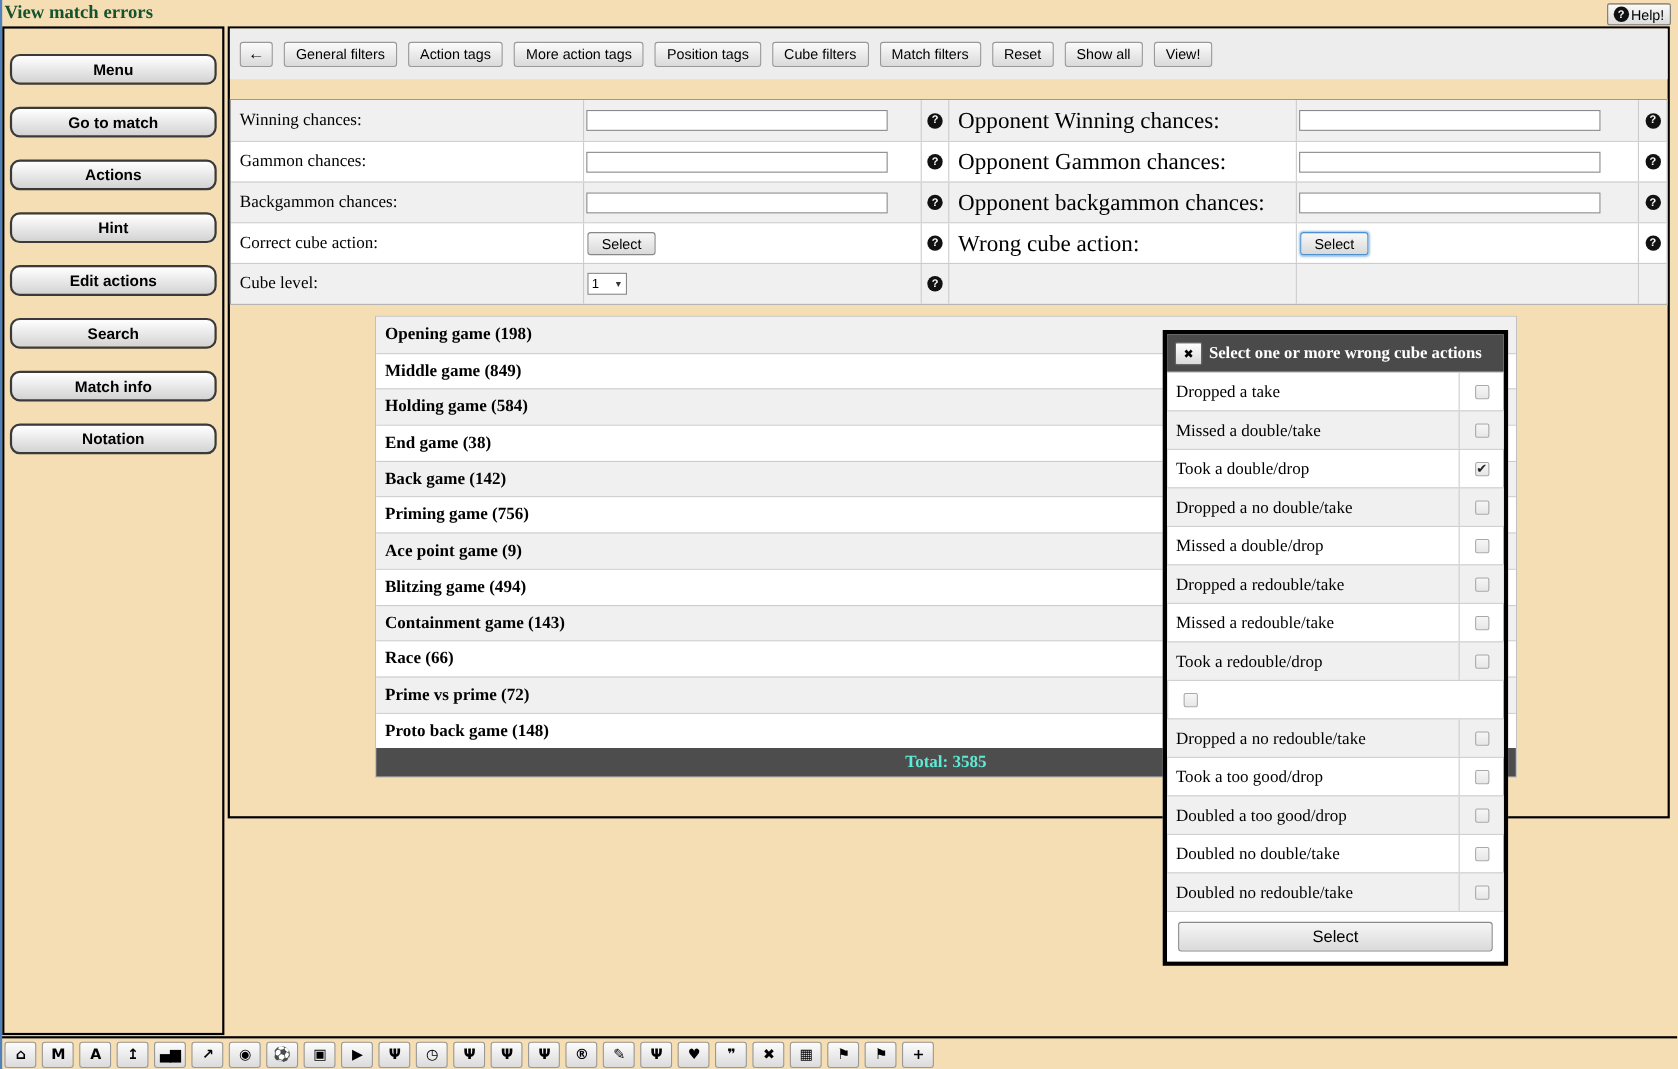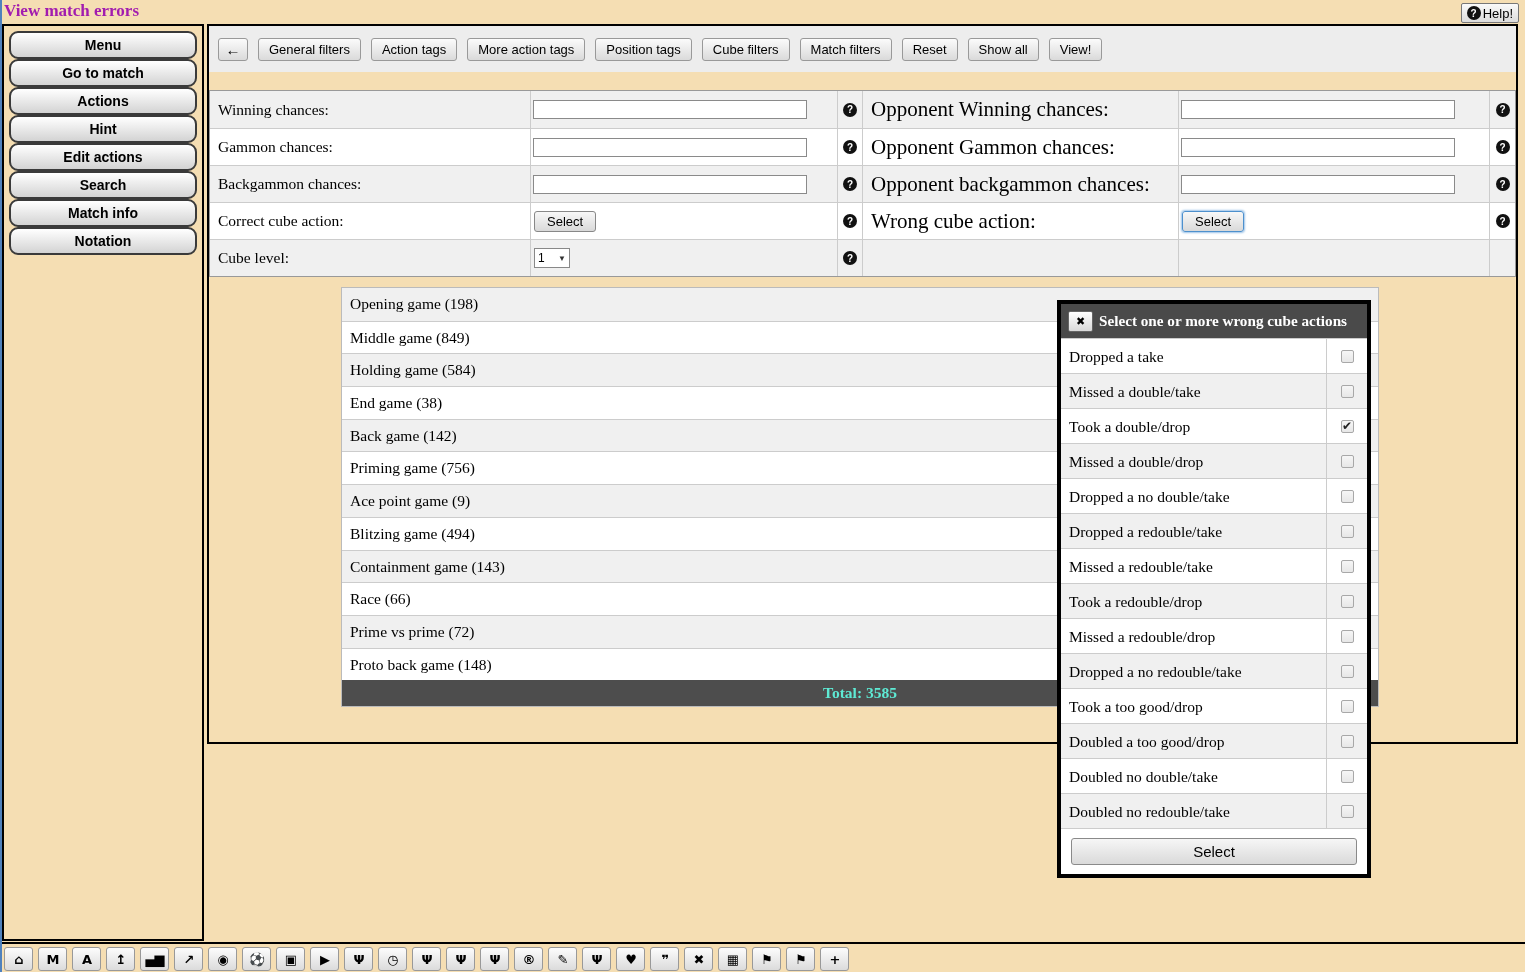--- a/index.html
+++ b/index.html
@@ -3,33 +3,33 @@
 <meta charset="utf-8">
 <style>
   * { margin:0; padding:0; box-sizing:border-box; }
   body { margin:0; background:#f5deb3; }
   .screen { position:relative; width:1525px; height:972px; background:#f5deb3;
             font-family:"Liberation Serif", serif; overflow:hidden; }
   .screen::before { content:""; position:absolute; left:0; top:0; width:2px; height:100%;
                     background:#4f81bd; z-index:60; }
 
   
-  .page-title { position:absolute; left:4px; top:1px; font-weight:bold; font-size:17px; color:#a21caf; }
+  .page-title { position:absolute; left:4px; top:1px; font-weight:bold; font-size:17px; color:#14532d; }
   .help-btn { position:absolute; right:6px; top:3px; height:20px; display:flex; align-items:center;
               gap:2px; padding:0 5px; background:linear-gradient(#fafafa,#dcdcdc);
               border:1px solid #777; border-radius:2px;
               font-family:"Liberation Sans", sans-serif; font-size:13px; cursor:pointer; }
   .qcircle { display:inline-flex; width:14px; height:14px; border-radius:50%; background:#111;
              color:#fff; align-items:center; justify-content:center;
              font:bold 10px "Liberation Sans", sans-serif; }
 
   
   .sidebar { position:absolute; left:2px; top:24px; width:202px; height:917px;
-             border:2px solid #000; background:#f5deb3; padding-top:5px;
-             display:flex; flex-direction:column; align-items:center; gap:0; }
+             border:2px solid #000; background:#f5deb3; padding-top:23px;
+             display:flex; flex-direction:column; align-items:center; gap:20px; }
   .side-btn { width:188px; height:28px; border:2px solid #3a3a3a; border-radius:9px;
               background:linear-gradient(#ffffff,#d3d3d3);
               font:bold 14px "Liberation Sans", sans-serif; color:#000; cursor:pointer; }
 
   
   .main-panel { position:absolute; left:207px; top:24px; width:1311px; height:720px;
                 border:2px solid #000; background:#f5deb3; }
   .topbar { position:absolute; left:0; top:0; width:100%; height:46px; background:#ededed;
             display:flex; align-items:center; gap:10px; padding-left:9px; }
   .tb-btn { height:23px; padding:0 10px; background:linear-gradient(#fbfbfb,#dadada);
@@ -59,21 +59,21 @@
              border-radius:3px; font:13px "Liberation Sans", sans-serif; cursor:pointer; }
   .sel-btn.focus { border:1px solid #4d90cd; box-shadow:0 0 2px 1px #9cc3e8; }
   .mini-select { margin-left:3px; width:36px; height:20px; border:1px solid #888; background:#fff;
                  display:flex; align-items:center; justify-content:space-between; padding:0 3px;
                  font:12px "Liberation Sans", sans-serif; cursor:pointer; }
   .mini-select .arrow { font-size:8px; color:#333; }
 
   
   .game-table { position:absolute; left:132px; top:261px; width:1038px; border:1px solid #bbb;
                 background:#fff; }
-  .grow { height:32.7px; line-height:32.7px; padding-left:8px; font-size:15.5px; cursor:pointer; }
+  .grow { height:32.7px; line-height:32.7px; padding-left:8px; font-size:15.5px; cursor:pointer;font-weight:bold; }
   .game-rows .grow:nth-child(odd) { background:#f0f0f0; }
   .game-rows .grow:nth-child(even) { background:#ffffff; }
   .game-rows .grow + .grow { border-top:1px solid #ccc; }
   .gtotal { height:26px; line-height:26px; background:#4d4d4d; color:#5eead4; text-align:center;
             font-weight:bold; font-size:15.5px; }
 
   
   .dialog { position:absolute; left:1057px; top:300px; width:314px; border:4px solid #000;
             background:#fff; z-index:10; }
   .dlg-header { height:34px; background:#4a4a4a; display:flex; align-items:center; }
@@ -264,51 +264,50 @@
             <span class="cb"></span>
           </span>
         </div>
       <div class="drow">
           <span class="dlabel">Took a double/drop</span>
           <span class="dcheck">
             <span class="cb checked"></span>
           </span>
         </div>
       <div class="drow">
+          <span class="dlabel">Dropped a no double/take</span>
+          <span class="dcheck">
+            <span class="cb"></span>
+          </span>
+        </div>
+      <div class="drow">
           <span class="dlabel">Missed a double/drop</span>
           <span class="dcheck">
             <span class="cb"></span>
           </span>
         </div>
       <div class="drow">
-          <span class="dlabel">Dropped a no double/take</span>
-          <span class="dcheck">
-            <span class="cb"></span>
-          </span>
-        </div>
-      <div class="drow">
           <span class="dlabel">Dropped a redouble/take</span>
           <span class="dcheck">
             <span class="cb"></span>
           </span>
         </div>
       <div class="drow">
           <span class="dlabel">Missed a redouble/take</span>
           <span class="dcheck">
             <span class="cb"></span>
           </span>
         </div>
       <div class="drow">
           <span class="dlabel">Took a redouble/drop</span>
           <span class="dcheck">
             <span class="cb"></span>
           </span>
         </div>
       <div class="drow">
-          <span class="dlabel">Missed a redouble/drop</span>
           <span class="dcheck">
             <span class="cb"></span>
           </span>
         </div>
       <div class="drow">
           <span class="dlabel">Dropped a no redouble/take</span>
           <span class="dcheck">
             <span class="cb"></span>
           </span>
         </div>

